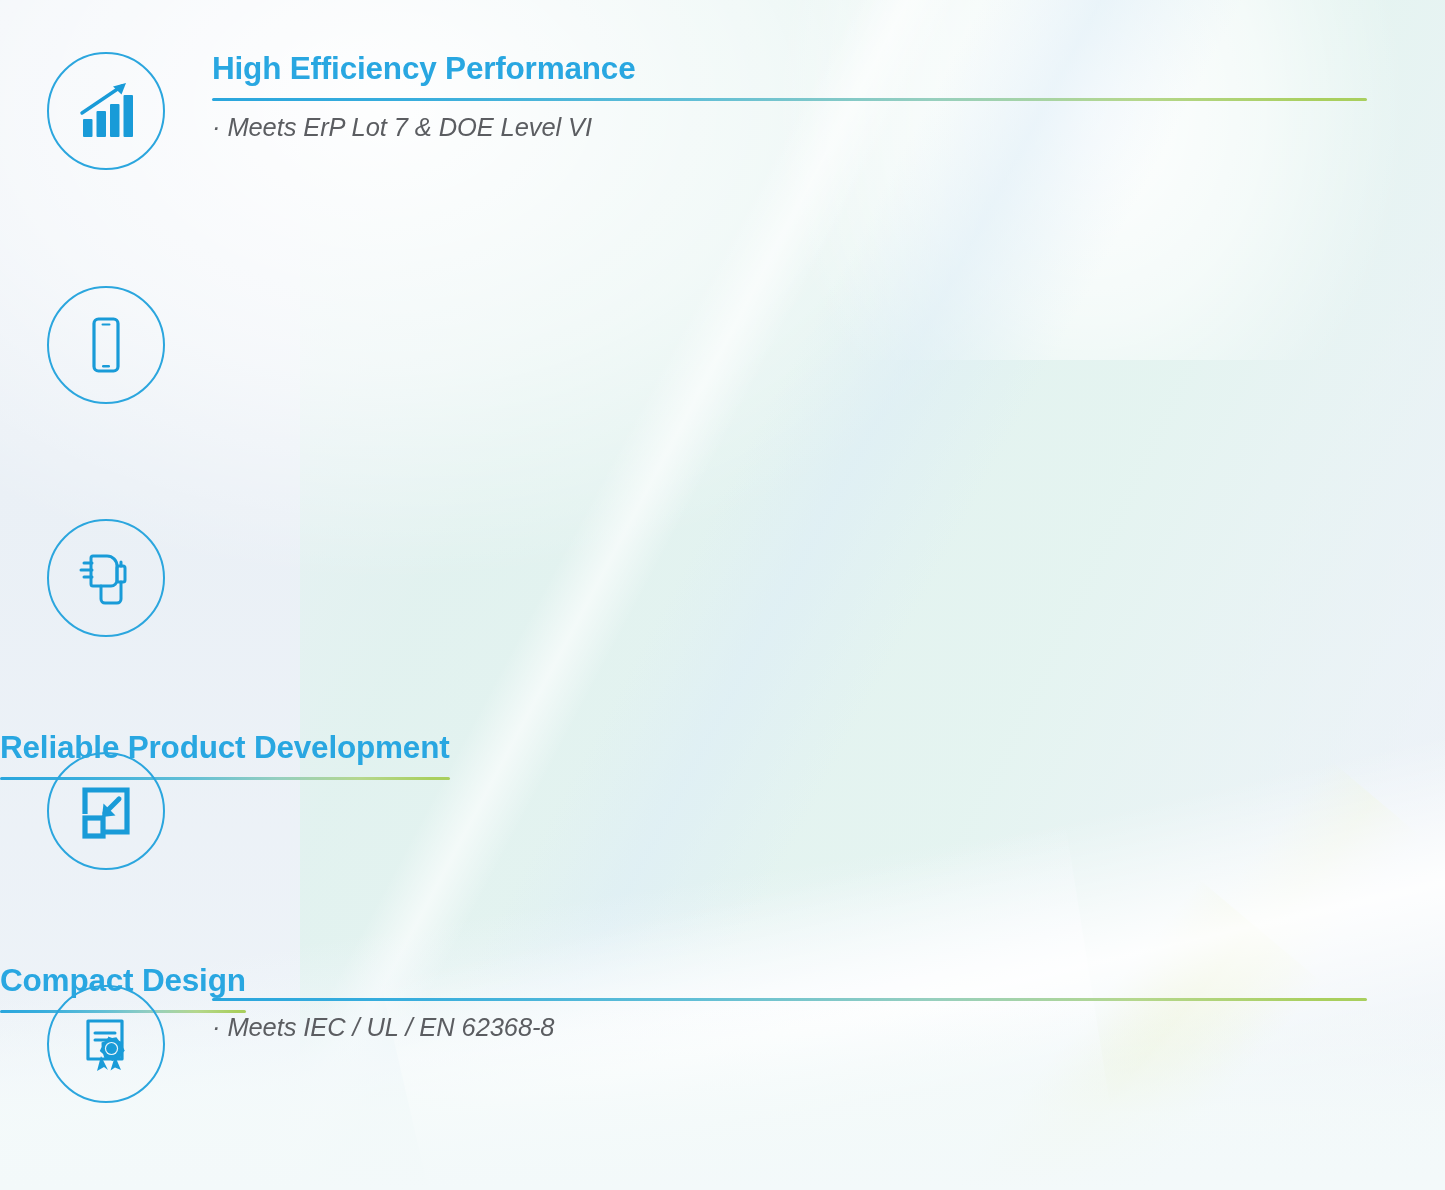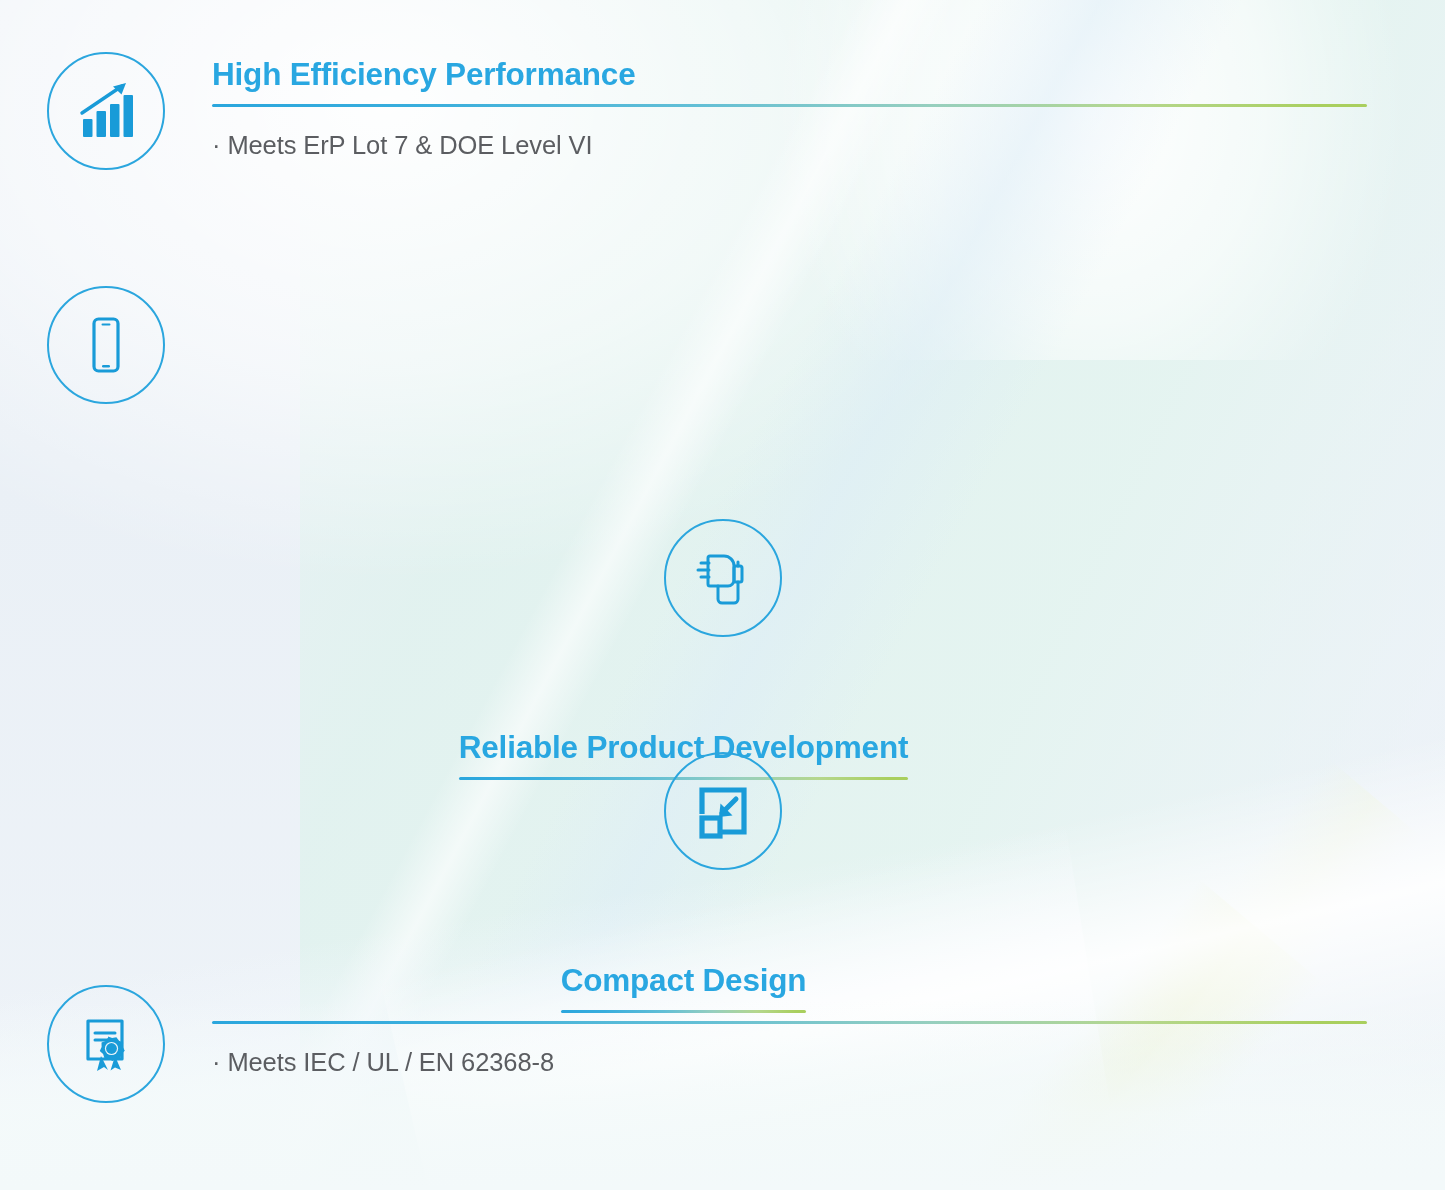--- a/index.html
+++ b/index.html
@@ -149,21 +149,21 @@
   .features {
     position: relative;
     z-index: 4;
   }
 
   .feature-row {
     position: absolute;
     left: 0;
     width: 1445px;
     display: flex;
-    align-items: center;
+    align-items: flex-start;
   }
 
   .icon-cell {
     width: 212px;
     flex: 0 0 212px;
     display: flex;
     justify-content: center;
   }
 
   .icon-circle {
@@ -201,21 +201,22 @@
       #2aa6dd 0%,
       #39aedd 18%,
       #62bfd6 42%,
       #96cfbf 62%,
       #b5d78d 80%,
       #a9cf5e 96%,
       #a9cf5e 100%);
   }
 
   .bullets {
-    margin-top: 20px;
+    margin-top: 8px;
+    font-style: italic;
   }
   .bullet-line {
     color: #5b5d61;
     font-size: 25.5px;
     line-height: 1.44;
     letter-spacing: -0.1px;
     white-space: pre-line;
   }
 </style>
 </head>

